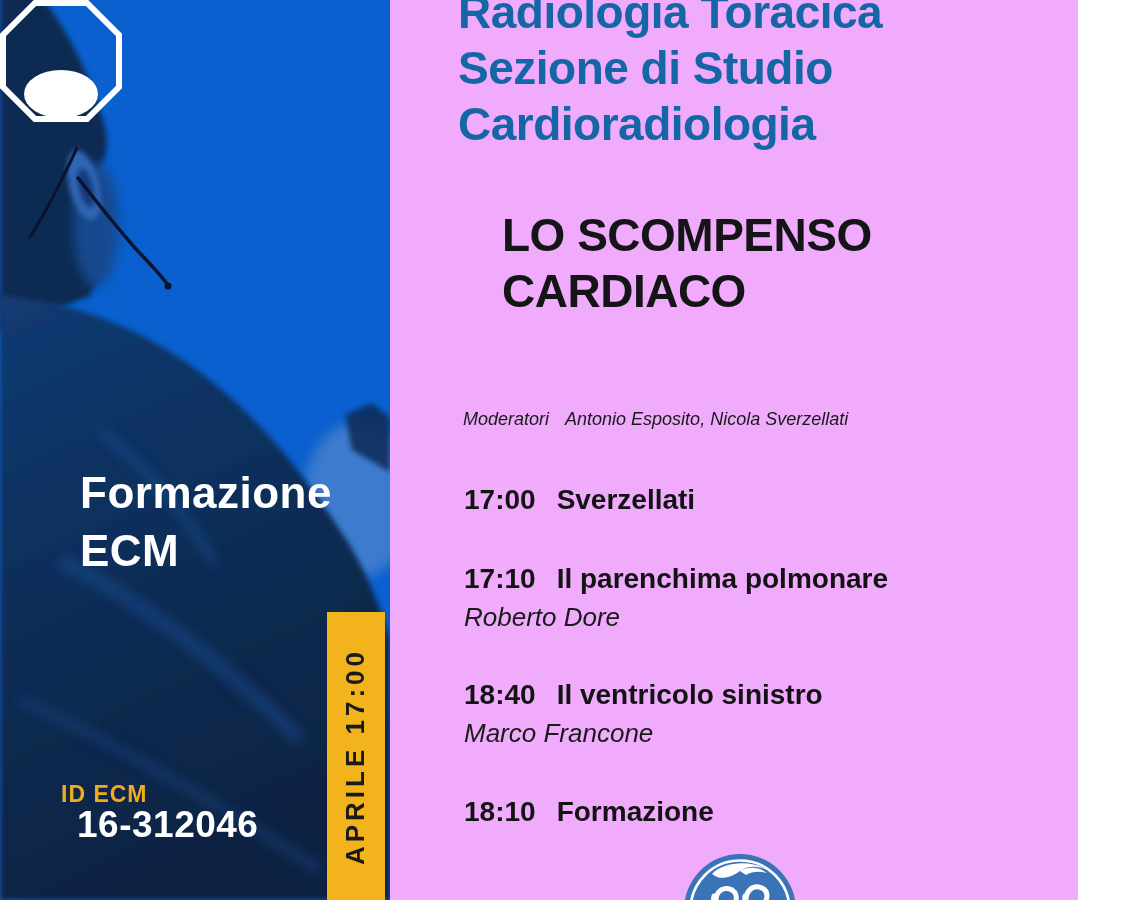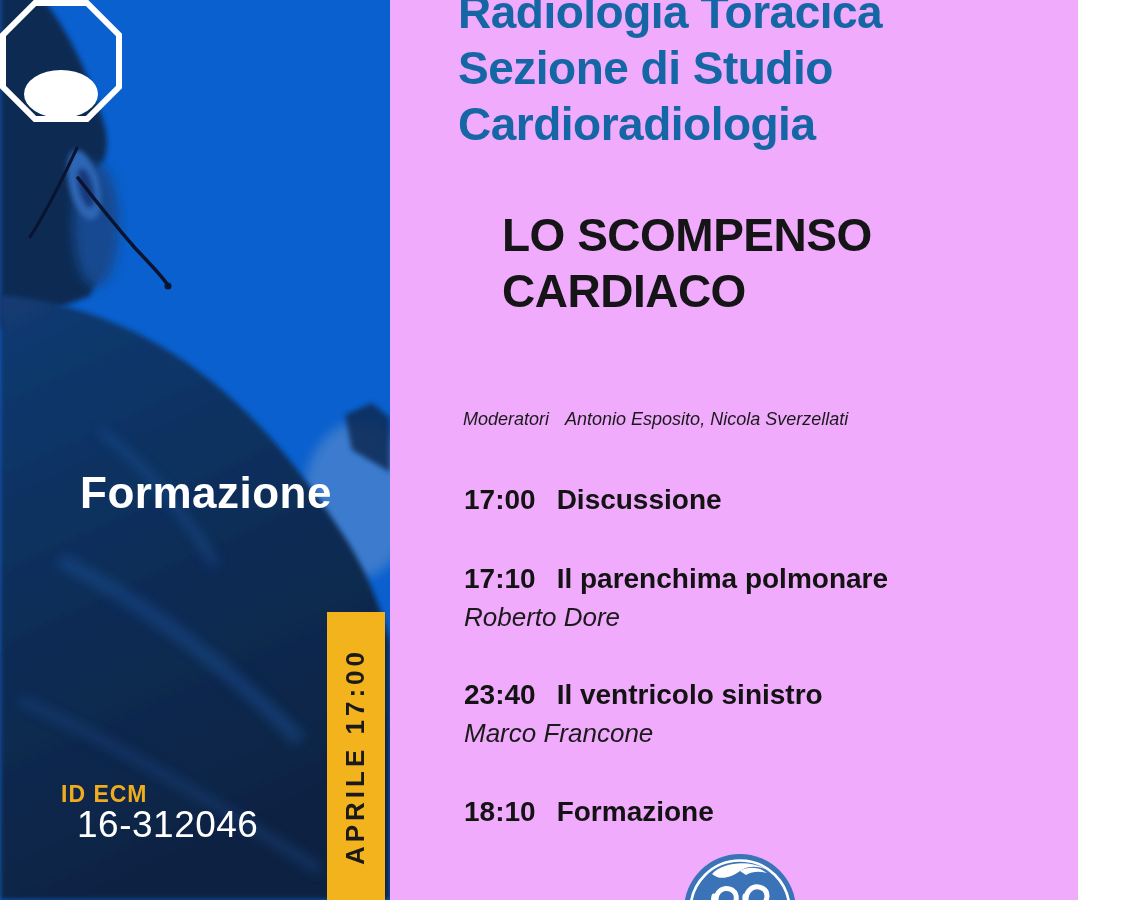--- a/index.html
+++ b/index.html
@@ -14,21 +14,21 @@
 
   
   .badge-logo{position:absolute;left:133px;top:-110px;width:122px;height:122px;}
 
   
   .webinar-title{position:absolute;left:80px;top:464px;color:#ffffff;
                  font-size:44px;font-weight:700;line-height:58px;letter-spacing:.5px;}
   .ecm-id-label{position:absolute;left:61px;top:781px;color:#EFAC1E;
                 font-size:23px;font-weight:700;letter-spacing:1px;}
   .ecm-id-value{position:absolute;left:77px;top:804px;color:#ffffff;
-                font-size:37px;font-weight:400;letter-spacing:.5px;text-align:right;}
+                font-size:37px;font-weight:700;letter-spacing:.5px;text-align:right;}
 
   
   .date-ribbon{position:absolute;left:327px;top:612px;width:58px;height:288px;
                background:#F2B31D;display:flex;align-items:center;justify-content:center;}
   .date-ribbon span{transform:rotate(-90deg);white-space:nowrap;color:#1A1A1A;
                     font-size:26px;font-weight:700;letter-spacing:4px;}
 
   
   .main-col{position:absolute;left:390px;top:0;width:688px;height:900px;background:#f0abfc;}
 
@@ -88,20 +88,21 @@
       <circle cx="168" cy="286" r="3.5" fill="#0A1430"></circle>
     </svg>
 
     <svg class="badge-logo" viewBox="0 0 122 122">
       <polygon points="35,3 87,3 119,35 119,87 87,119 35,119 3,87 3,35" fill="none" stroke="#ffffff" stroke-width="6"></polygon>
       <ellipse cx="61" cy="94" rx="37" ry="24" fill="#ffffff"></ellipse>
     </svg>
 
     <div class="webinar-title">
       <div>Formazione</div>
+      <div>ECM</div>
     </div>
 
     <div class="ecm-id-label">ID ECM</div>
     <div class="ecm-id-value">16-312046</div>
   </div>
 
   <div class="date-ribbon">
     <span>APRILE 17:00</span>
   </div>
 
@@ -118,31 +119,31 @@
       <div>CARDIACO</div>
     </div>
 
     <div class="moderators">
       <span>Moderatori</span>
       <span>Antonio Esposito, Nicola Sverzellati</span>
     </div>
 
     <div class="sched" style="top:484px">
       <span>17:00</span>
-      <span>Discussione</span>
+      <span>Sverzellati</span>
     </div>
 
     <div class="sched" style="top:563px">
       <span>17:10</span>
       <span>Il parenchima polmonare</span>
     </div>
     <div class="speaker" style="top:602px">Roberto Dore</div>
 
     <div class="sched" style="top:679px">
-      <span>23:40</span>
+      <span>18:40</span>
       <span>Il ventricolo sinistro</span>
     </div>
     <div class="speaker" style="top:718px">Marco Francone</div>
 
     <div class="sched" style="top:796px">
       <span>18:10</span>
       <span>Formazione</span>
     </div>
   </div>
 

